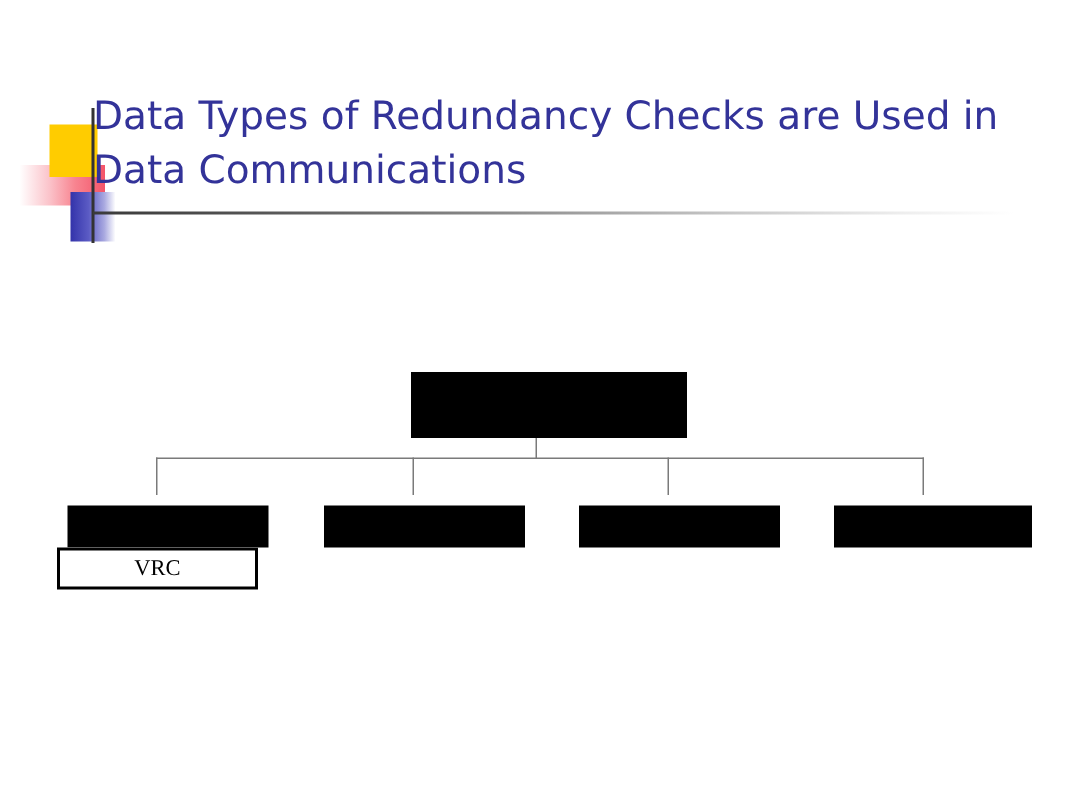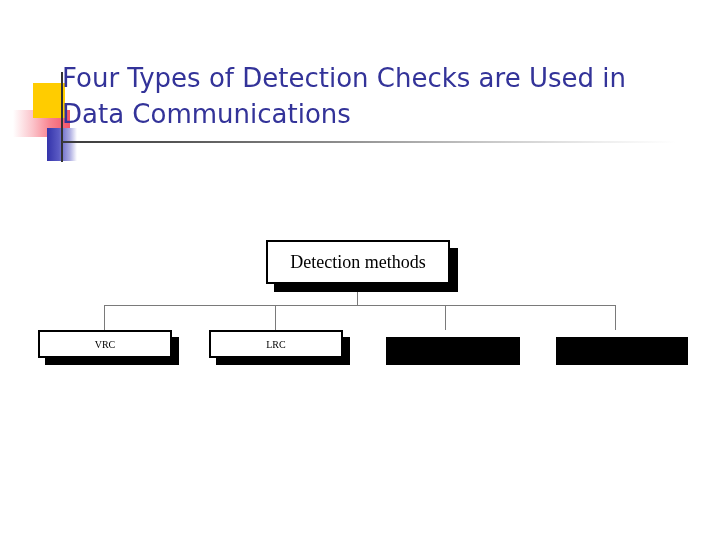--- a/index.html
+++ b/index.html
@@ -101,21 +101,21 @@
   #node-root {
     left: 266px; top: 240px;
     width: 184px; height: 44px;
     font-size: 18px;
   }
   #shadow-root {
     left: 274px; top: 248px;
     width: 184px; height: 44px;
   }
 
-  .node-leaf { height: 28px; font-size: 10px; }
+  .node-leaf { height: 28px; font-size: 15px; margin-top: 35px; }
   .leaf-shadow { height: 28px; }
 
   #node-vrc      { left: 38px;  top: 330px; width: 134px; }
   #shadow-vrc    { left: 45px;  top: 337px; width: 134px; }
   #node-lrc      { left: 209px; top: 330px; width: 134px; }
   #shadow-lrc    { left: 216px; top: 337px; width: 134px; }
   #node-crc      { left: 379px; top: 330px; width: 134px; }
   #shadow-crc    { left: 386px; top: 337px; width: 134px; }
   #node-checksum { left: 549px; top: 330px; width: 132px; }
   #shadow-checksum { left: 556px; top: 337px; width: 132px; }
@@ -134,38 +134,36 @@
 <body>
 
 <div id="slide">
 
   <div class="deco deco-red"></div>
   <div class="deco deco-yellow"></div>
   <div class="deco deco-blue"></div>
   <div class="deco deco-vline"></div>
   <div class="deco deco-hline"></div>
 
-  <div id="title">Four Types of Detection Checks are Used in Data Communications</div>
+  <div id="title">Data Types of Redundancy Checks are Used in Data Communications</div>
 
   <div id="diagram">
 
     <div class="connector" id="stem"></div>
     <div class="connector" id="bus"></div>
     <div class="connector" id="drop-vrc"></div>
     <div class="connector" id="drop-lrc"></div>
     <div class="connector" id="drop-crc"></div>
     <div class="connector" id="drop-checksum"></div>
 
     <div class="node-shadow" id="shadow-root"></div>
-    <div class="node" id="node-root">Detection methods</div>
 
     <div class="node-shadow leaf-shadow" id="shadow-vrc"></div>
     <div class="node node-leaf" id="node-vrc">VRC</div>
 
     <div class="node-shadow leaf-shadow" id="shadow-lrc"></div>
-    <div class="node node-leaf" id="node-lrc">LRC</div>
 
     <div class="node-shadow leaf-shadow" id="shadow-crc"></div>
 
     <div class="node-shadow leaf-shadow" id="shadow-checksum"></div>
 
   </div>
 </div>
 
 </body></html>

